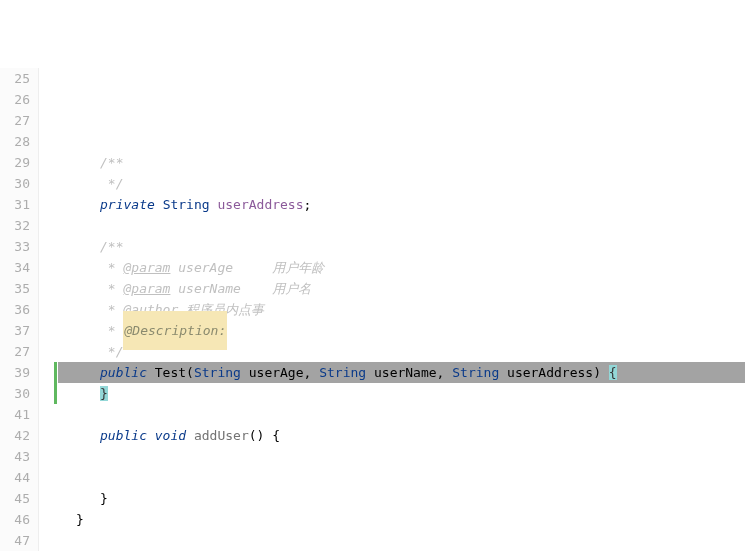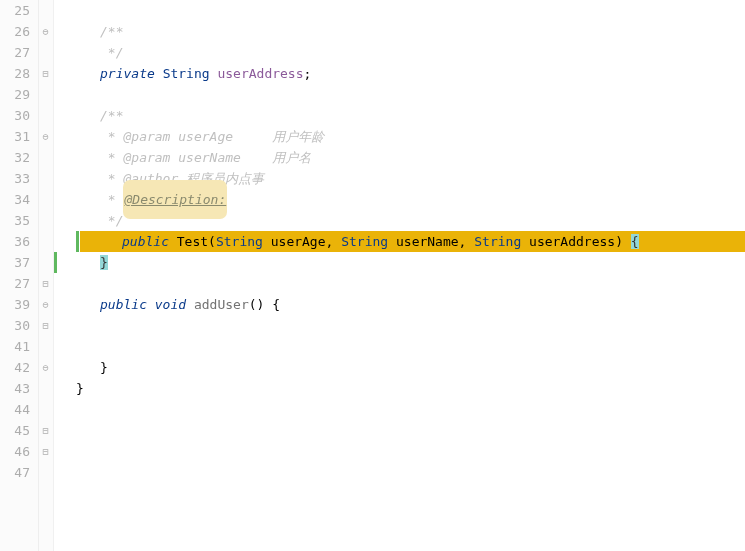--- a/index.html
+++ b/index.html
@@ -8,20 +8,21 @@
     font-family: "Consolas", "Monaco", monospace;
     font-size: 13px;
     background: #ffffff;
     width: 745px;
     height: 551px;
     overflow: hidden;
   }
   .editor {
     display: flex;
     height: 100%;
+    align-items: flex-end;
   }
   .gutter {
     background: #fbfbfb;
     color: #adadad;
     text-align: right;
     padding: 0 8px 0 4px;
     user-select: none;
     border-right: 1px solid #eeeeee;
     min-width: 26px;
   }
@@ -50,33 +51,32 @@
     position: relative;
     padding-left: 4px;
   }
   .line {
     height: 21px;
     line-height: 21px;
     white-space: pre;
     position: relative;
   }
   .line.current {
-    background: #eab308;
-    margin-left: 22px;
+    background: #a3a3a3;
   }
   .changebar {
     position: absolute;
     left: 0;
     width: 3px;
     height: 21px;
     background: #5fb85f;
   }
   .comment { color: #c0c0c0; font-style: italic; }
-  .doctag { color: #c0c0c0; font-style: italic; }
-  .doctag-hl { font-style: italic; text-decoration: underline; background:#f6e7b5; color:#8a8a6e; padding:12px 1px;border-radius:7px;}
+  .doctag { color: #c0c0c0; font-style: italic; text-decoration: underline; }
+  .doctag-hl { font-style: italic; background:#f6e7b5; color:#8a8a6e; padding:12px 1px;}
   .kw { color: #0a3a8a; font-style: italic; }
   .type { color: #0a3a8a; }
   .ident { color: #8b5a9a; }
   .method { color: #737373; }
   .brace-hl { background:#93d7d7; color:#333; }
   .indent1 { padding-left: 42px; }
 </style>
 </head>
 <body>
 

